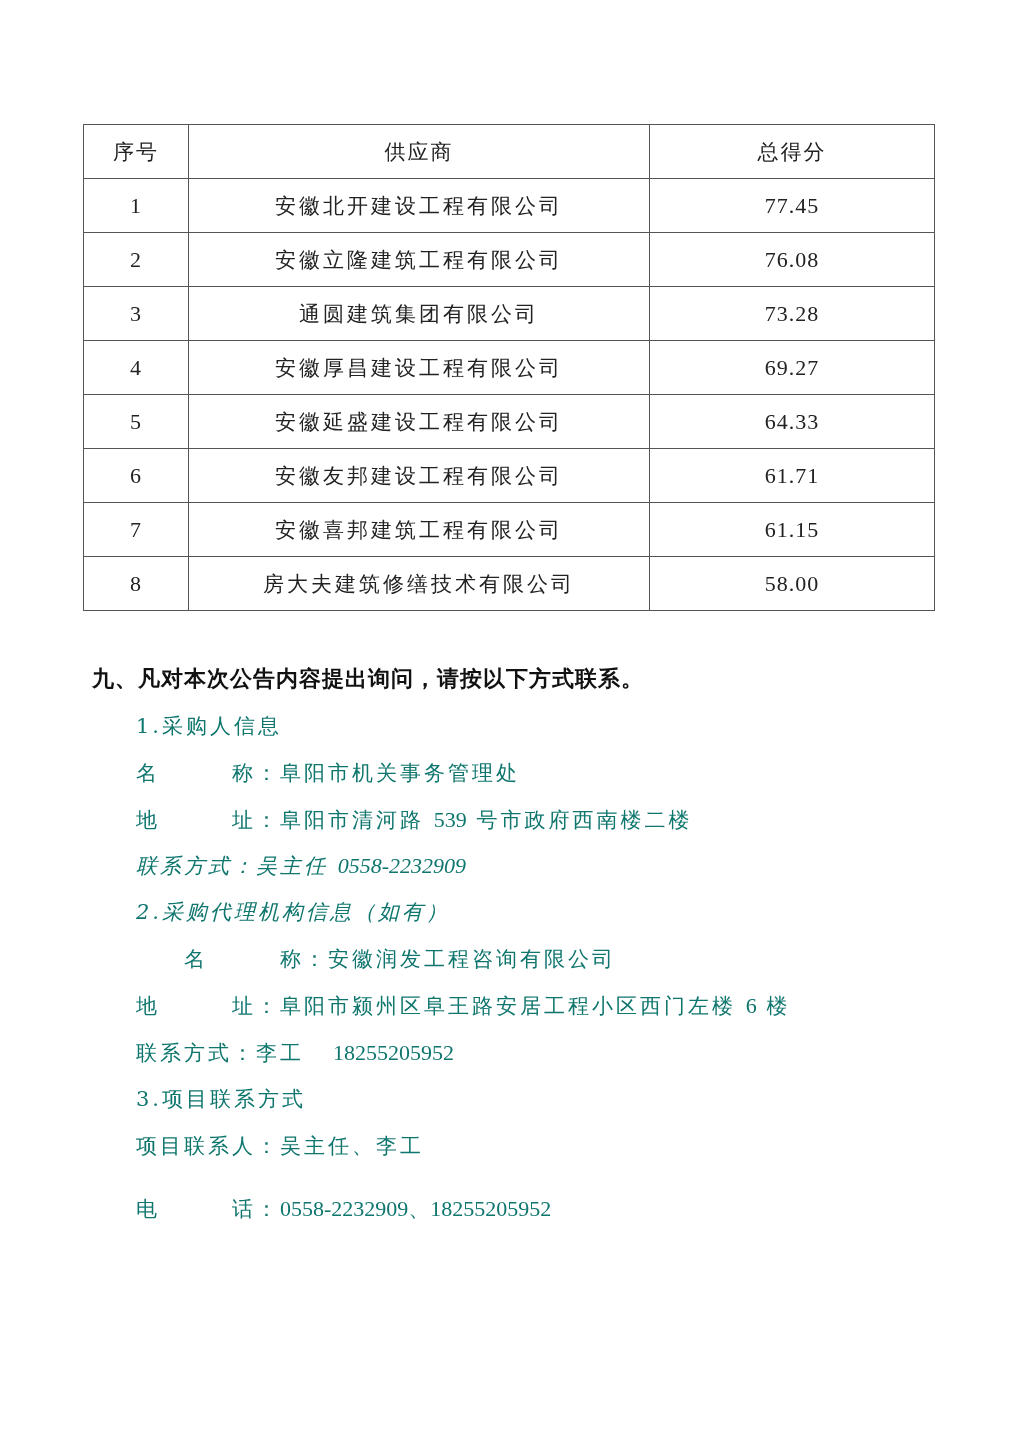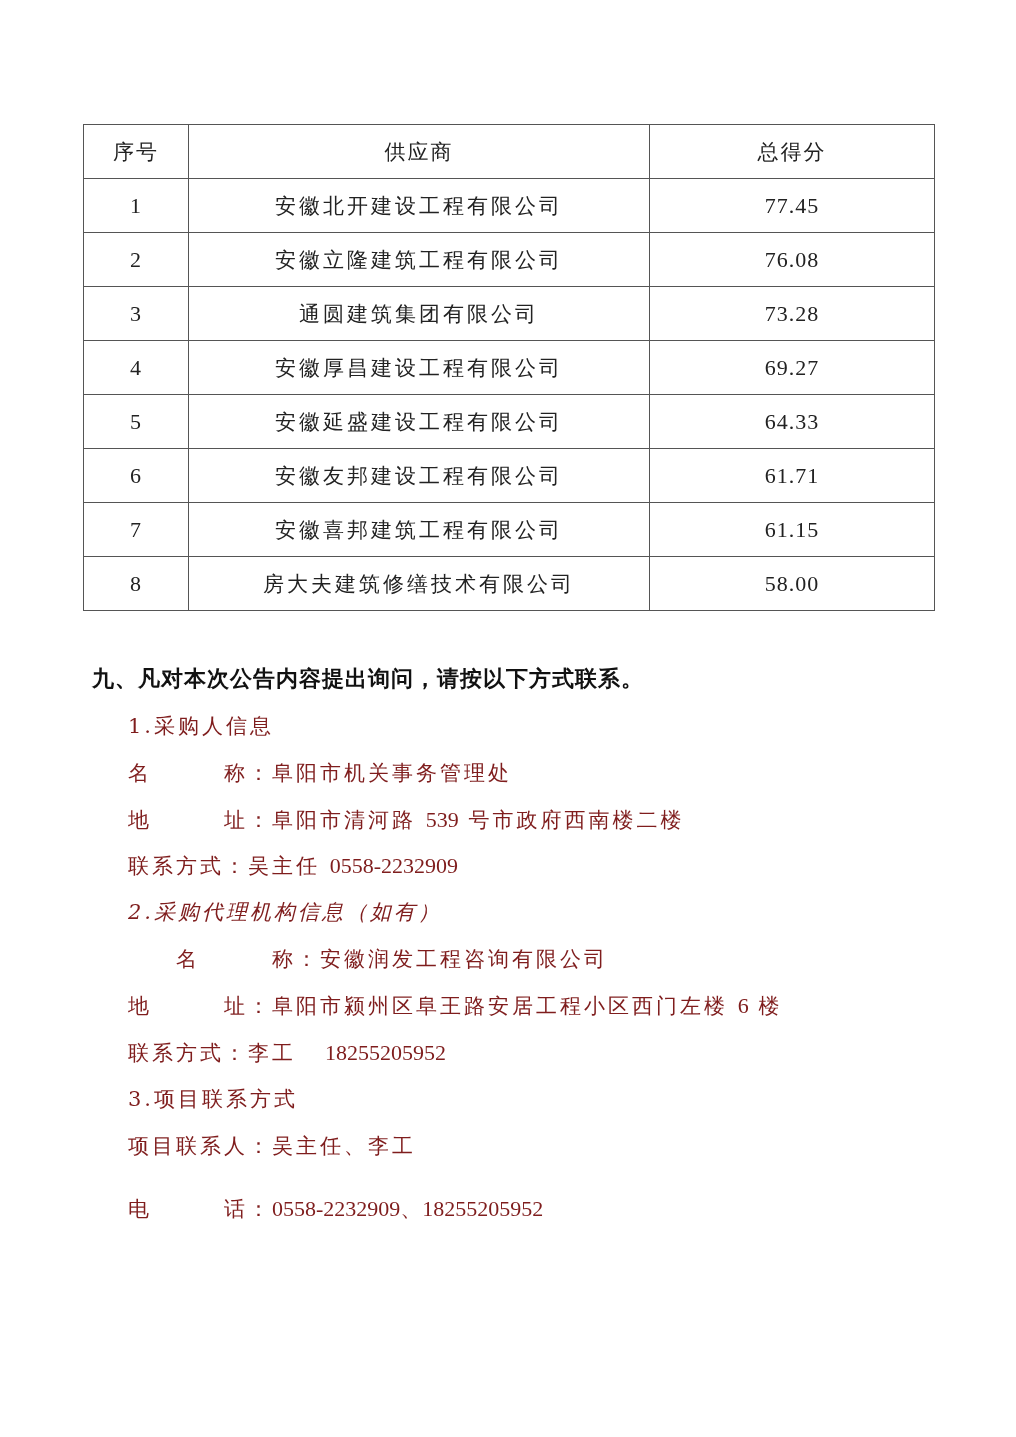--- a/index.html
+++ b/index.html
@@ -51,24 +51,24 @@
       left: 92px;
       top: 664px;
       font-family: Liberation Sans, sans-serif;
       font-weight: bold;
       font-size: 22px;
       letter-spacing: 1px;
       color: #111111;
     }
     .line {
       position: absolute;
-      left: 128px;
+      left: 136px;
       font-size: 21px;
       letter-spacing: 3px;
-      color: #7f1d1d;
+      color: #0f766e;
       white-space: nowrap;
     }
     .line .digits {
       font-family: "Liberation Serif", "DejaVu Serif", serif;
       letter-spacing: 0px;
       font-size: 22px;
       text-align: center;
     }
     .label-spaced {
       display: inline-block;
@@ -142,21 +142,21 @@
 <div class="line" style="top:759px;">
   <span class="label-spaced lbl-wide-2">名</span><span>称：</span><span>阜阳市机关事务管理处</span>
 </div>
 
 <div class="line" style="top:806px;">
   <span class="label-spaced lbl-wide-2">地</span><span>址：</span><span>阜阳市清河路</span>
   <span class="digits">539</span>
   <span>号市政府西南楼二楼</span>
 </div>
 
-<div class="line" style="top:852px;">
+<div class="line" style="top:852px;font-style:italic;">
   <span>联系方式：</span><span>吴主任</span>
   <span class="digits">0558-2232909</span>
 </div>
 
 <div class="line" style="top:898px;font-style:italic;">2.采购代理机构信息（如有）</div>
 
 <div class="line" style="top:945px;margin-left:48px;">
   <span class="label-spaced lbl-wide-2">名</span><span>称：</span><span>安徽润发工程咨询有限公司</span>
 </div>
 

